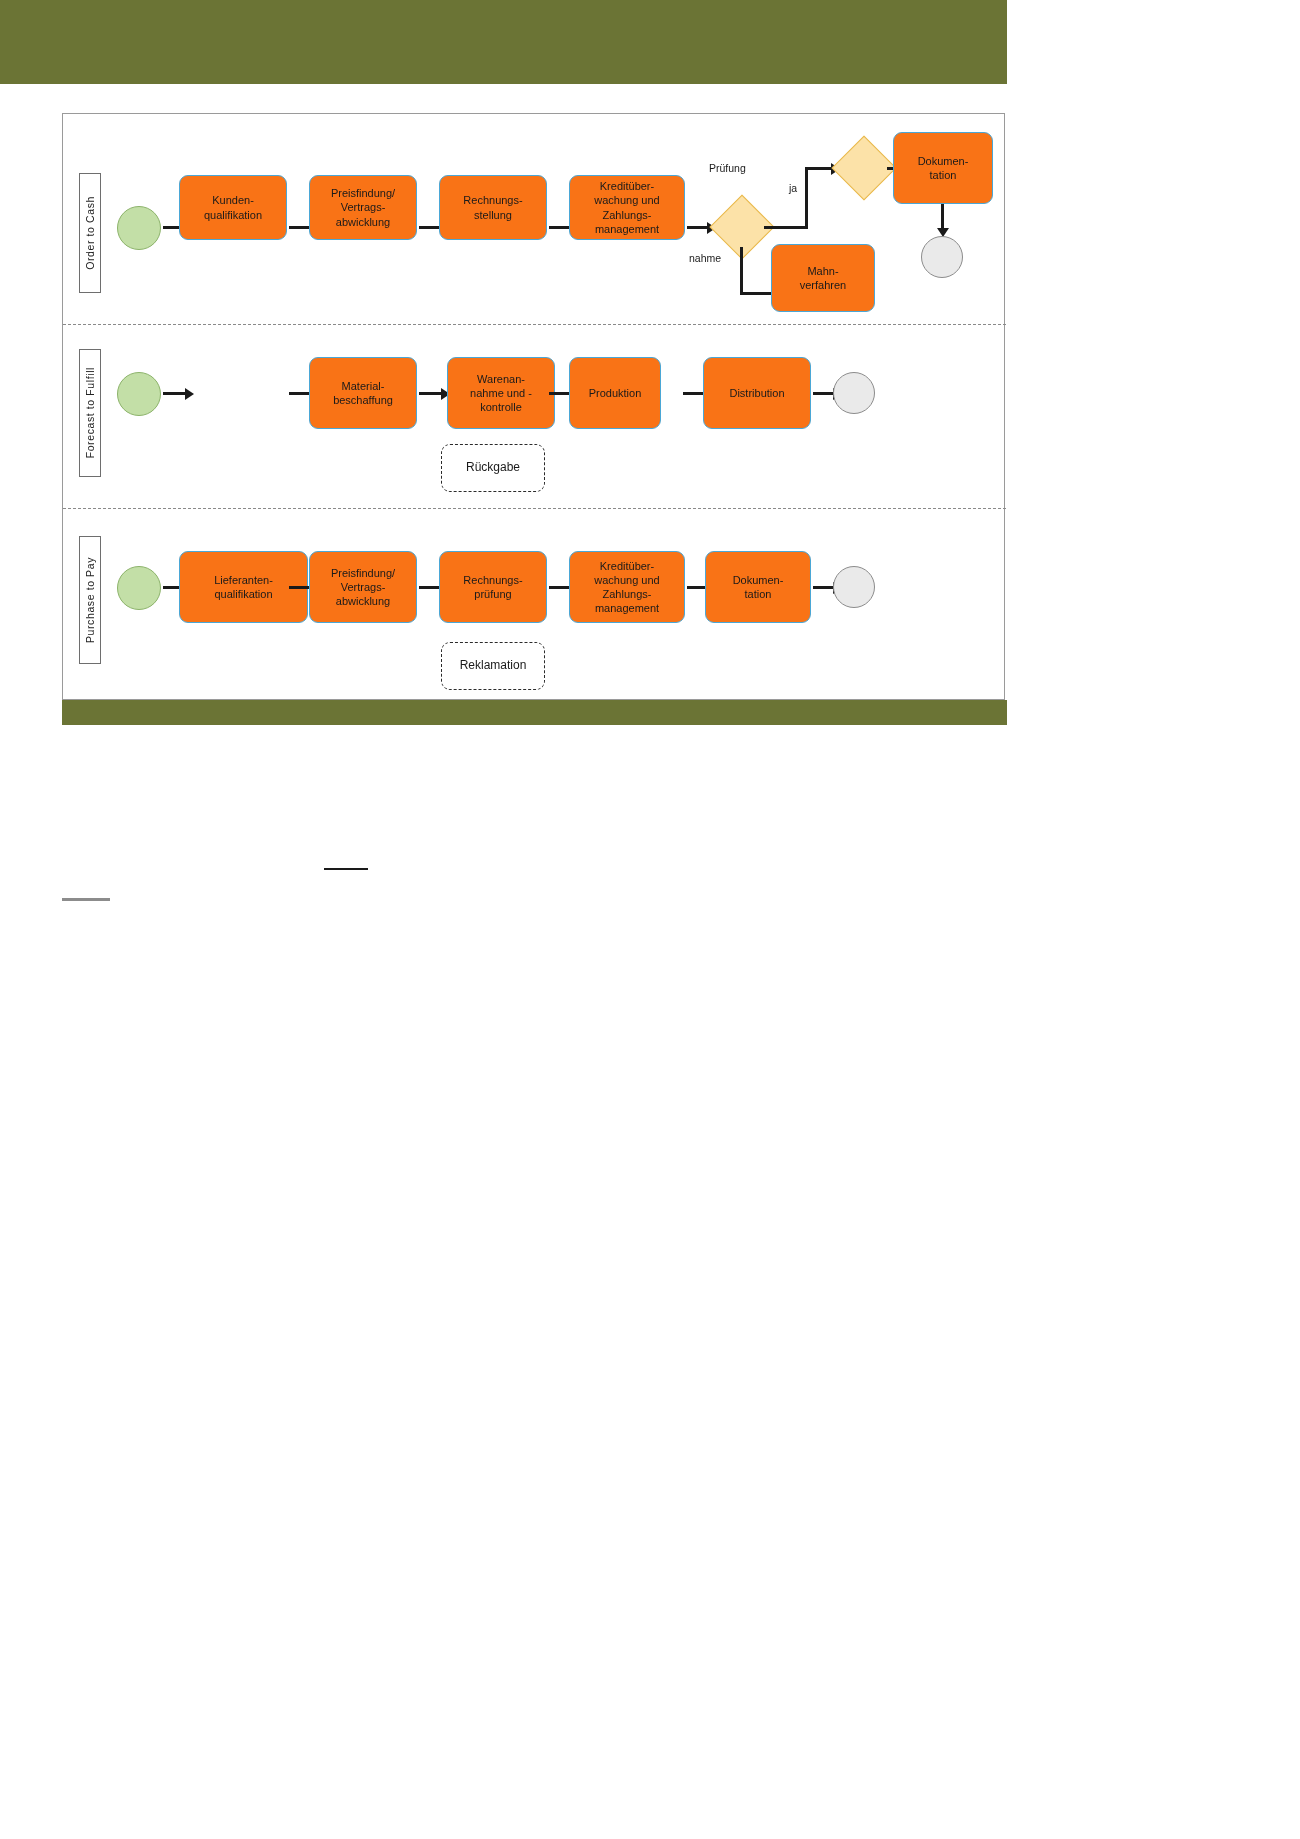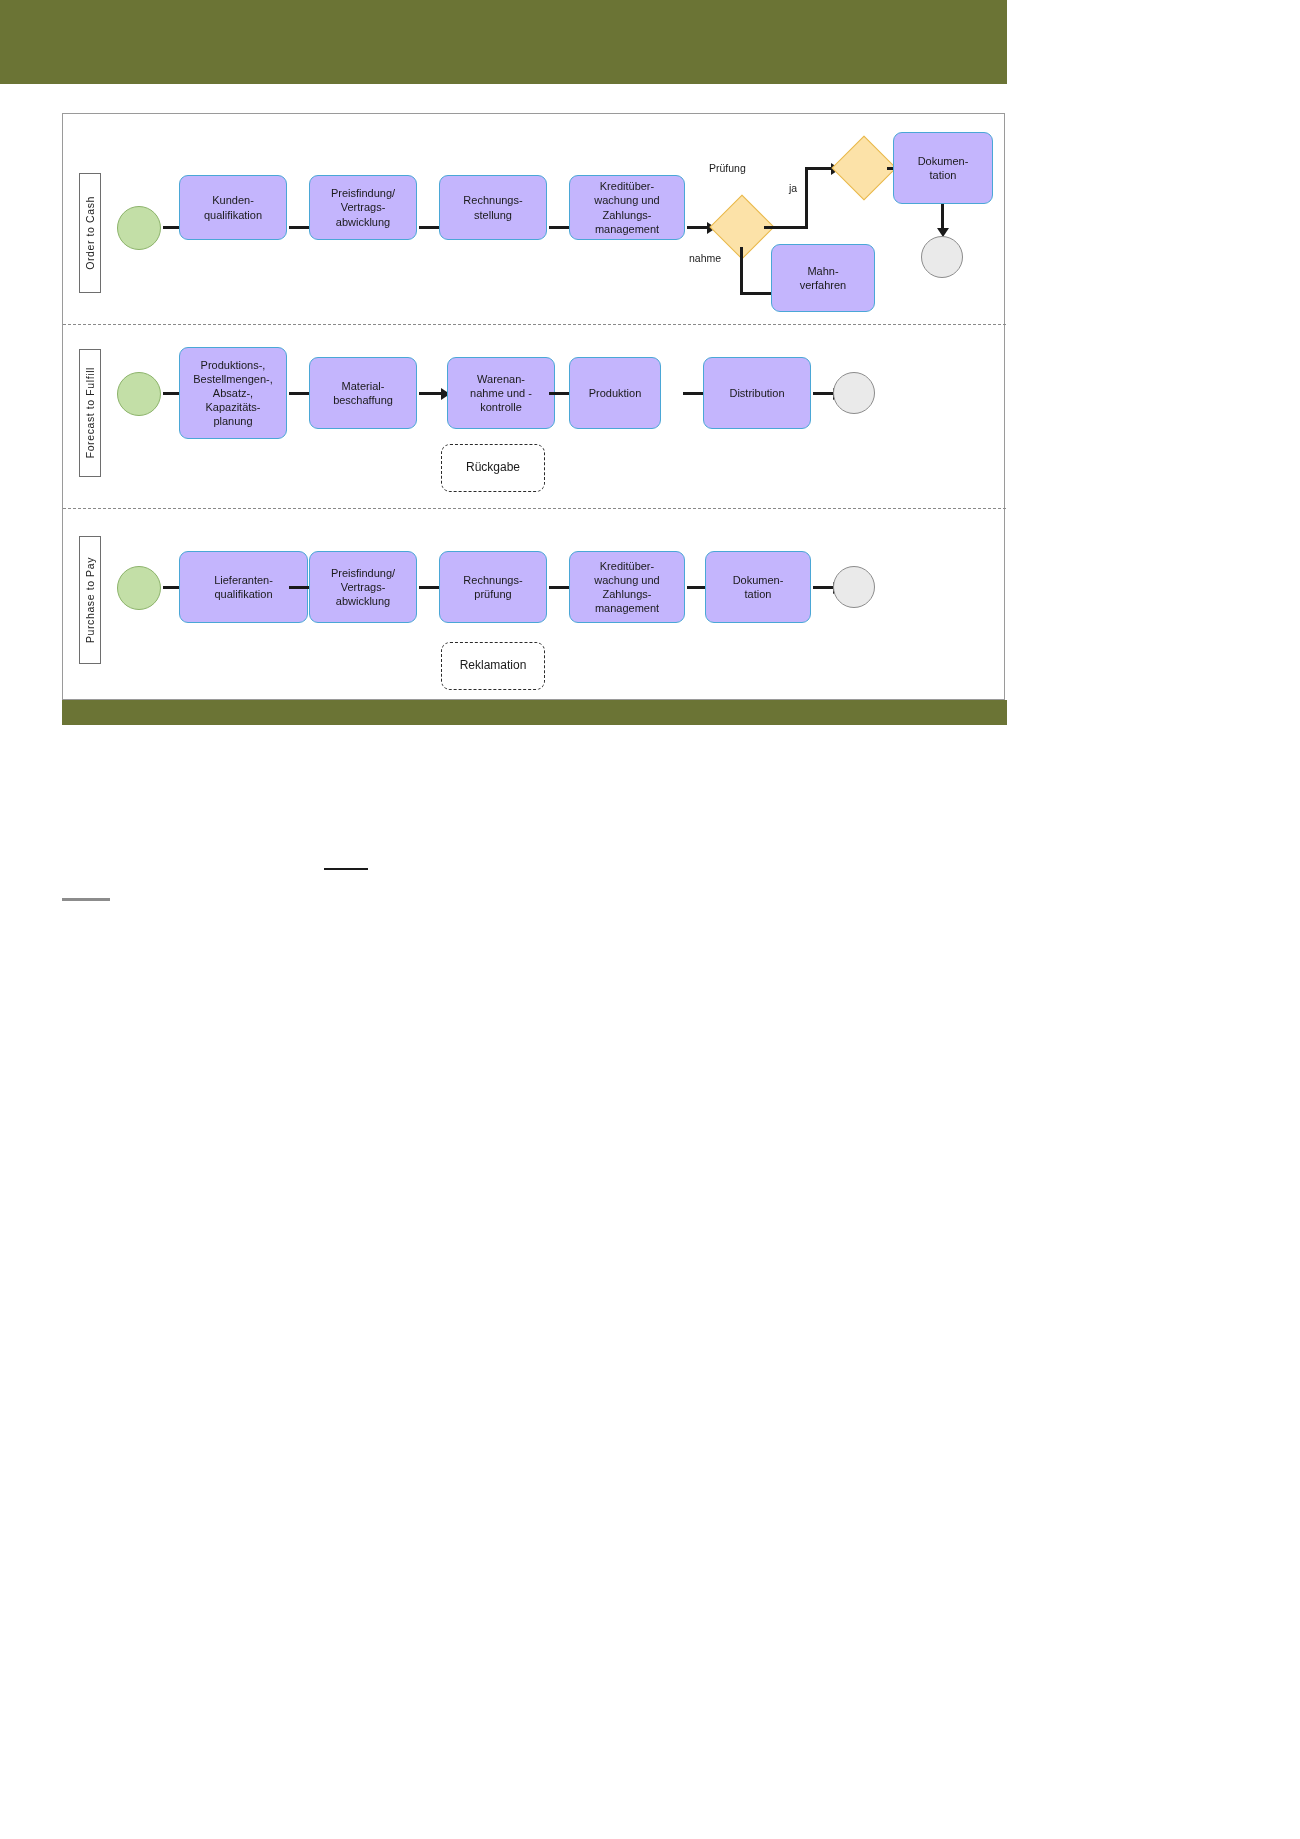--- a/index.html
+++ b/index.html
@@ -26,21 +26,21 @@
   .lane-label span{
     writing-mode:vertical-rl;transform:rotate(180deg);
     font-size:10.5px;color:#222;letter-spacing:.6px;white-space:nowrap;
   }
 
   .node{
     position:absolute;box-sizing:border-box;
     display:flex;align-items:center;justify-content:center;text-align:center;
   }
   .task{
-    background:#c4b5fd;border:1.2px solid #4aa7d6;border-radius:9px;
+    background:#f97316;border:1.2px solid #4aa7d6;border-radius:9px;
     font-size:11px;color:#1a1a1a;line-height:1.28;padding:3px 4px;
   }
   .adhoc{
     background:#fff;border:1.6px dashed #2b2b2b;border-radius:9px;
     font-size:12px;color:#1a1a1a;line-height:1.28;
   }
   .start-ev{
     border-radius:50%;background:#c3dfa7;border:1.2px solid #8cb36a;
   }
   .end-ev{
@@ -150,27 +150,20 @@
   </div>
 
   <div class="lane-label" style="left:16px;top:235px;height:128px">
     <span>Forecast to Fulfill</span>
   </div>
 
   <div class="node start-ev" style="left:54px;top:258px;width:44px;height:44px"></div>
   <div class="flow h" style="left:100px;top:278px;width:24px"></div>
   <div class="arrow-r" style="left:122px;top:274px"></div>
 
-  <div class="node task" style="left:116px;top:233px;width:108px;height:92px;flex-direction:column">
-    <div>Produktions-,</div>
-    <div>Bestellmengen-,</div>
-    <div>Absatz-,</div>
-    <div>Kapazitäts-</div>
-    <div>planung</div>
-  </div>
   <div class="flow h" style="left:226px;top:278px;width:24px"></div>
   <div class="arrow-r" style="left:248px;top:274px"></div>
 
   <div class="node task" style="left:246px;top:243px;width:108px;height:72px;flex-direction:column">
     <div>Material-</div>
     <div>beschaffung</div>
   </div>
   <div class="flow h" style="left:356px;top:278px;width:24px"></div>
   <div class="arrow-r" style="left:378px;top:274px"></div>
 

